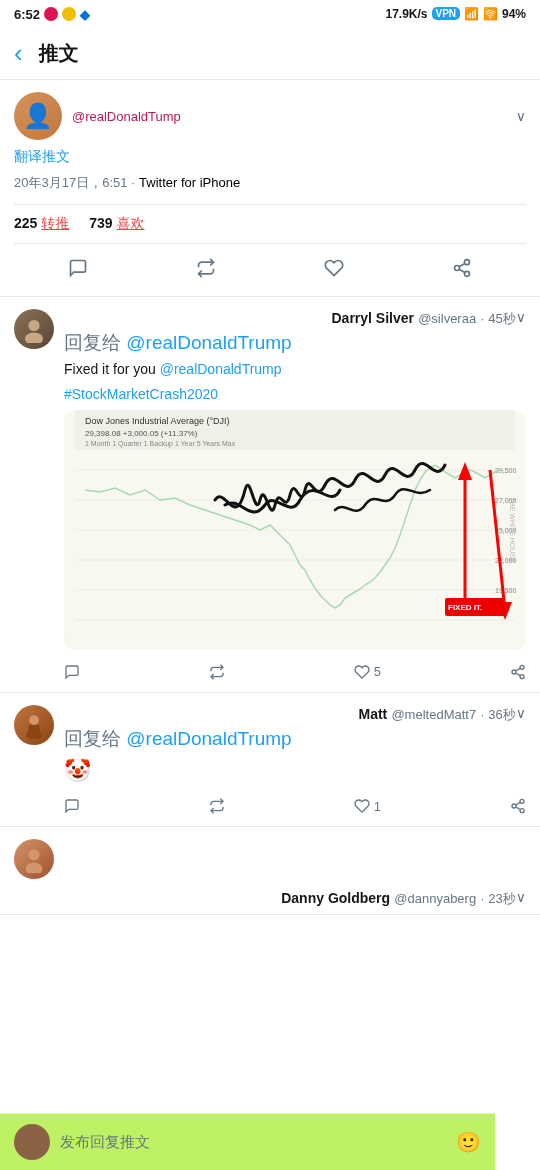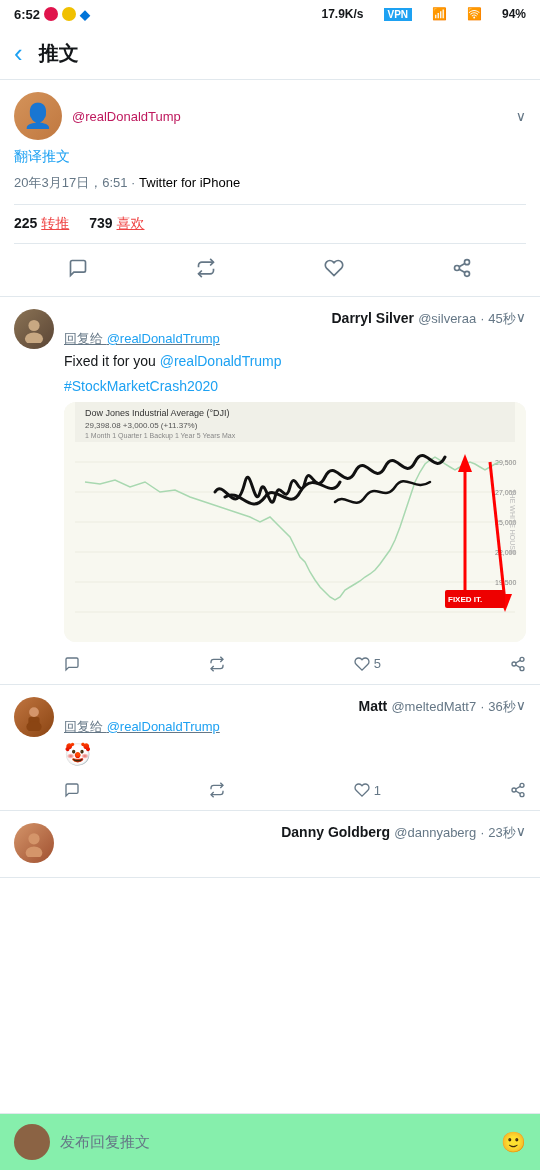--- a/index.html
+++ b/index.html
@@ -18,21 +18,21 @@
       display: flex;
       justify-content: space-between;
       align-items: center;
       padding: 6px 14px;
       font-size: 13px;
       font-weight: 600;
       background: #fff;
       height: 28px;
     }
     .status-left { display: flex; align-items: center; gap: 4px; }
-    .status-right { display: flex; align-items: flex-end; gap: 20px; font-size: 12px; }
+    .status-right { display: flex; align-items: flex-start; gap: 4px; font-size: 12px; }
     .status-dot-red { width:14px;height:14px;border-radius:50%;background:#e0144c;display:inline-block; }
     .status-dot-yellow { width:14px;height:14px;border-radius:50%;background:#f0c000;display:inline-block; }
 
     
     .header {
       display: flex;
       align-items: center;
       padding: 10px 14px;
       border-bottom: 1px solid #e1e8ed;
       gap: 16px;
@@ -166,24 +166,23 @@
     }
     .reply-handle {
       color: #657786;
       font-size: 13px;
     }
     .reply-time {
       font-size: 13px;
       color: #657786;
     }
     .reply-to {
-      font-size: 13px;
+      font-size: 19px;
       color: #657786;
       margin-bottom: 4px;
-      text-decoration: underline;
     }
     .reply-to a { color: #1da1f2; text-decoration: none; }
     .reply-text { font-size: 14px; color: #14171a; margin-bottom: 6px; line-height: 1.4; }
     .hashtag { color: #1da1f2; }
     .reply-image {
       width: 100%;
       border-radius: 12px;
       overflow: hidden;
       margin: 8px 0;
       background: #f5f5f0;
@@ -201,24 +200,24 @@
       display: flex;
       align-items: center;
       gap: 4px;
       cursor: pointer;
     }
 
     
     .compose-bar {
       position: fixed;
       bottom: 0;
-      width: 540px;
+      width: 495px;
       padding: 10px 14px;
       border-top: 1px solid #e1e8ed;
-      background: #86efac;
+      background: #bef264;
       display: flex;
       align-items: center;
       gap: 10px;
       font-family: Liberation Serif, serif;
     }
     .compose-avatar {
       width: 36px;
       height: 36px;
       border-radius: 50%;
       background: #8b6344;
@@ -252,21 +251,21 @@
       display: flex; align-items: center; justify-content: center;
     }
 
     
     .vpn-badge {
       background: #1da1f2;
       color: #fff;
       font-size: 10px;
       font-weight: 700;
       padding: 1px 4px;
-      border-radius: 0;
+      border-radius: 5px;
     }
 
     
     .trump-face {
       width: 100%;
       height: 100%;
       background: linear-gradient(135deg, #d4935a, #c07840);
       display: flex;
       align-items: center;
       justify-content: center;
@@ -536,21 +535,21 @@
             <circle cx="6" cy="12" r="3"></circle>
             <circle cx="18" cy="19" r="3"></circle>
             <line x1="8.59" y1="13.51" x2="15.42" y2="17.49"></line>
             <line x1="15.41" y1="6.51" x2="8.59" y2="10.49"></line>
           </svg>
       </div>
     </div>
   </div>
 </div>
 
-<div class="partial-reply" style="border-bottom:1px solid #e1e8ed;padding-bottom:14px;">
+<div class="partial-reply" style="border-bottom:1px solid #e1e8ed;padding-bottom:4px;flex-direction:column;">
   <div class="reply-avatar">
     <div class="danny-avatar-bg">
       <svg width="28" height="28" viewBox="0 0 40 40" fill="none">
         <circle cx="20" cy="14" r="8" fill="#d4956a"></circle>
         <ellipse cx="20" cy="34" rx="12" ry="9" fill="#d4956a"></ellipse>
       </svg>
     </div>
   </div>
   <div class="reply-body">
     <div class="reply-header">

